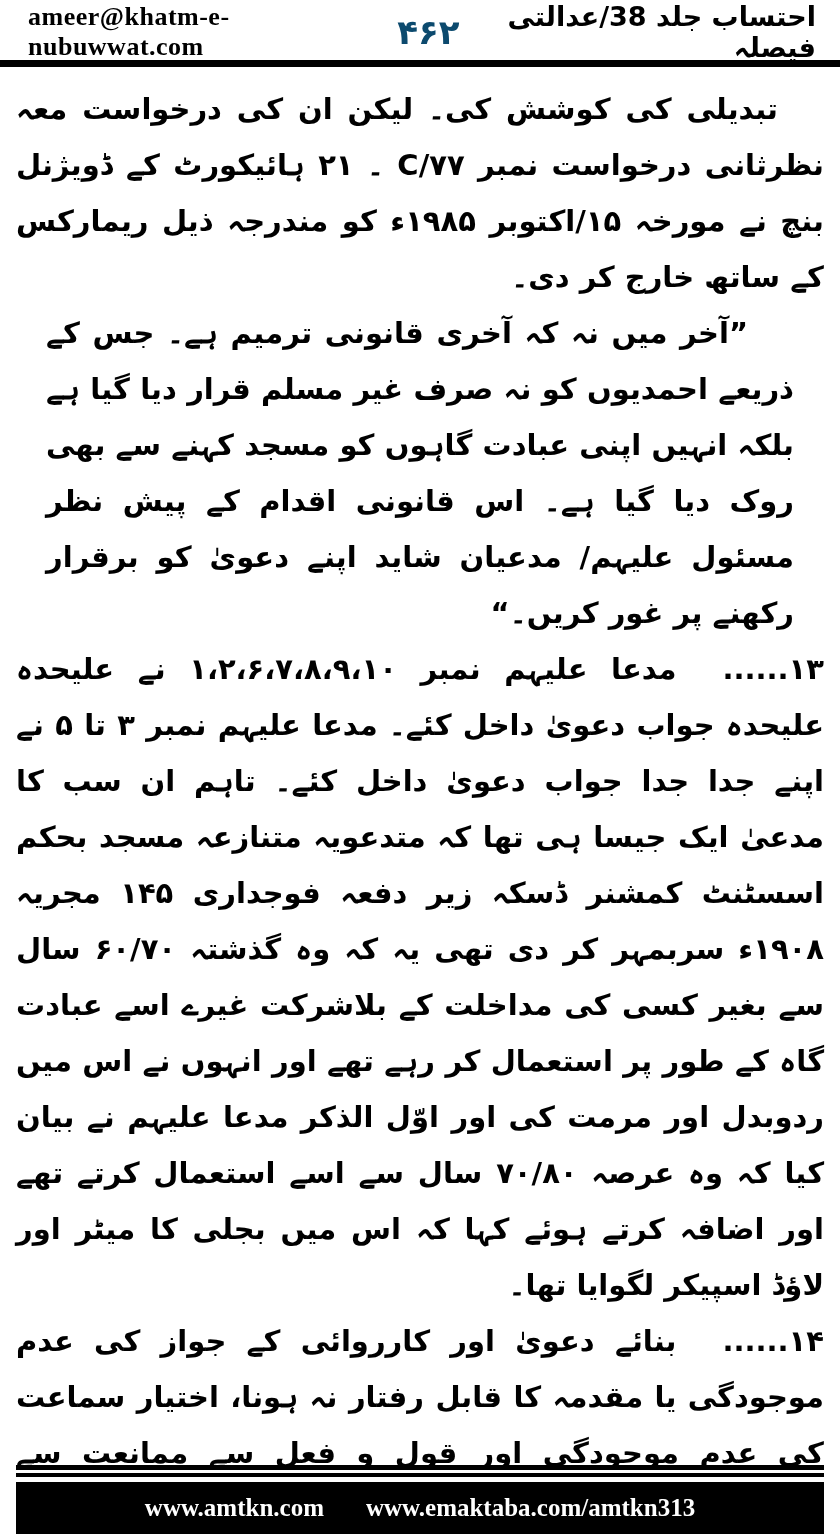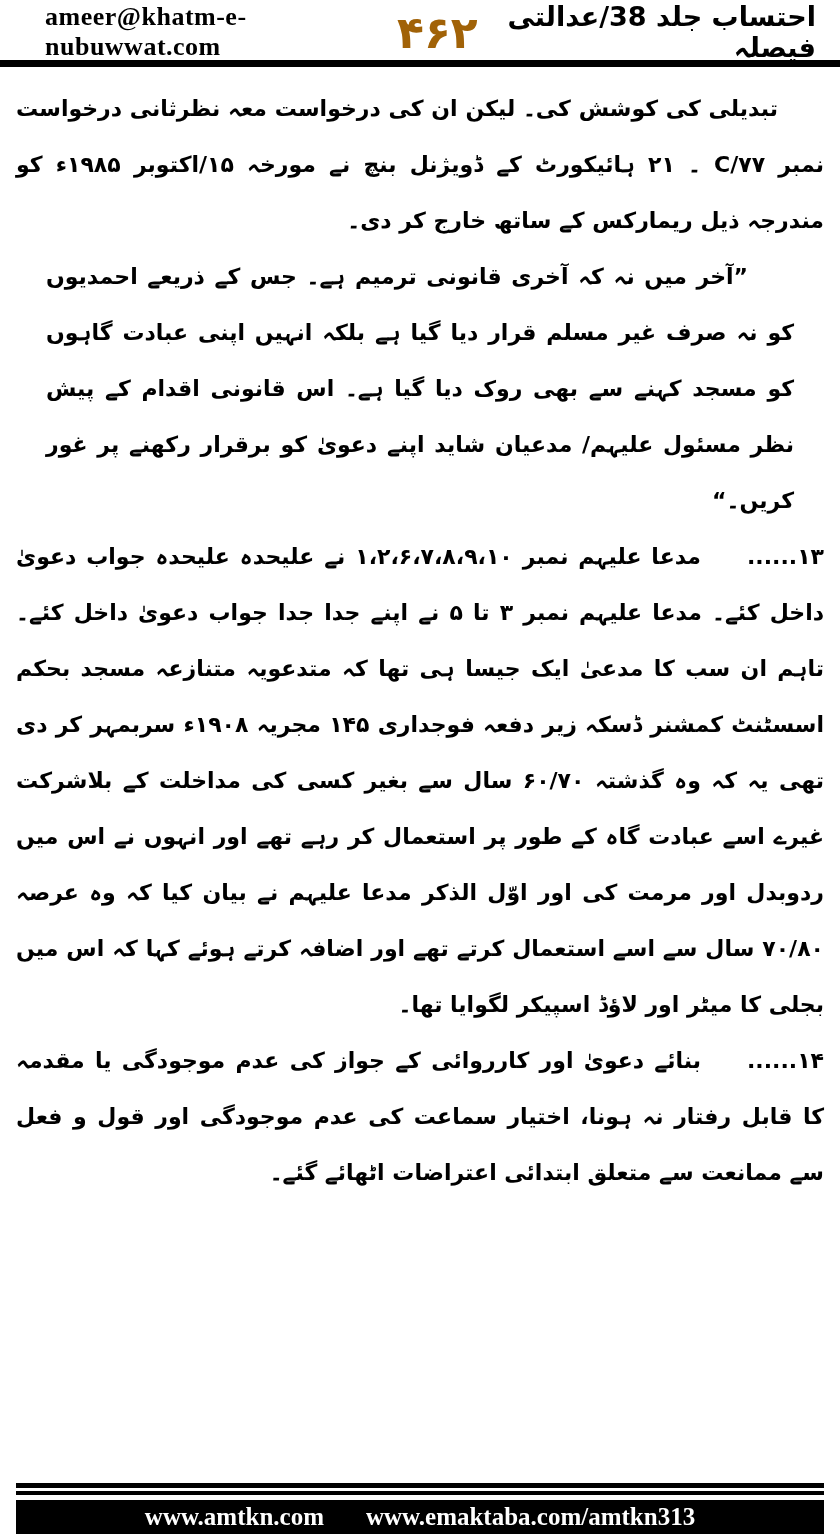--- a/index.html
+++ b/index.html
@@ -10,35 +10,35 @@
     height: 1540px;
     margin: 0 auto;
     background: #ffffff;
     overflow: hidden;
     font-family: "DejaVu Sans", sans-serif;
   }
   
   .header {
     display: flex;
     align-items: center;
-    padding: 12px 24px 6px 45px;
+    padding: 12px 24px 6px 28px;
     height: 58px;
   }
   .header-email {
     font-family: "Liberation Serif", serif;
     font-weight: bold;
     font-size: 26px;
     color: #000;
     letter-spacing: 0.5px;
   }
   .header-pageno {
     font-family: "DejaVu Sans", sans-serif;
     font-weight: bold;
-    font-size: 44px;
-    color: #a16207;
+    font-size: 34px;
+    color: #0c4a6e;
     margin-left: 33px;
     direction: rtl;
   }
   .header-title {
     margin-left: auto;
     font-family: "DejaVu Sans", sans-serif;
     font-weight: bold;
     font-size: 27px;
     color: #000;
     direction: rtl;
@@ -47,41 +47,41 @@
     height: 7px;
     background: #000;
     margin: 2px 0 0 0;
   }
   
   .doc-body {
     direction: rtl;
     padding: 14px 16px 0 16px;
     color: #000;
     font-weight: bold;
-    font-size: 22px;
+    font-size: 29px;
     line-height: 56px;
     text-align: justify;
   }
   .para { text-align: justify; }
   .para.quote { margin: 0 30px; }
   .pnum { letter-spacing: 1px; }
   .pdots { margin-left: 46px; letter-spacing: 2px; }
   
   .footer {
     position: absolute;
     bottom: 0; left: 0; right: 0;
     padding: 0 16px 6px 16px;
     background: #fff;
   }
   .rule-a { height: 5px; background: #000; }
   .rule-b { height: 4px; background: #000; margin-top: 3px; }
   .footer-bar {
     margin-top: 5px;
     background: #000;
-    height: 34px;
+    height: 52px;
     display: flex;
     align-items: center;
     justify-content: center;
     gap: 42px;
   }
   .footer-link {
     color: #fff;
     font-family: "Liberation Serif", serif;
     font-weight: bold;
     font-size: 25px;

